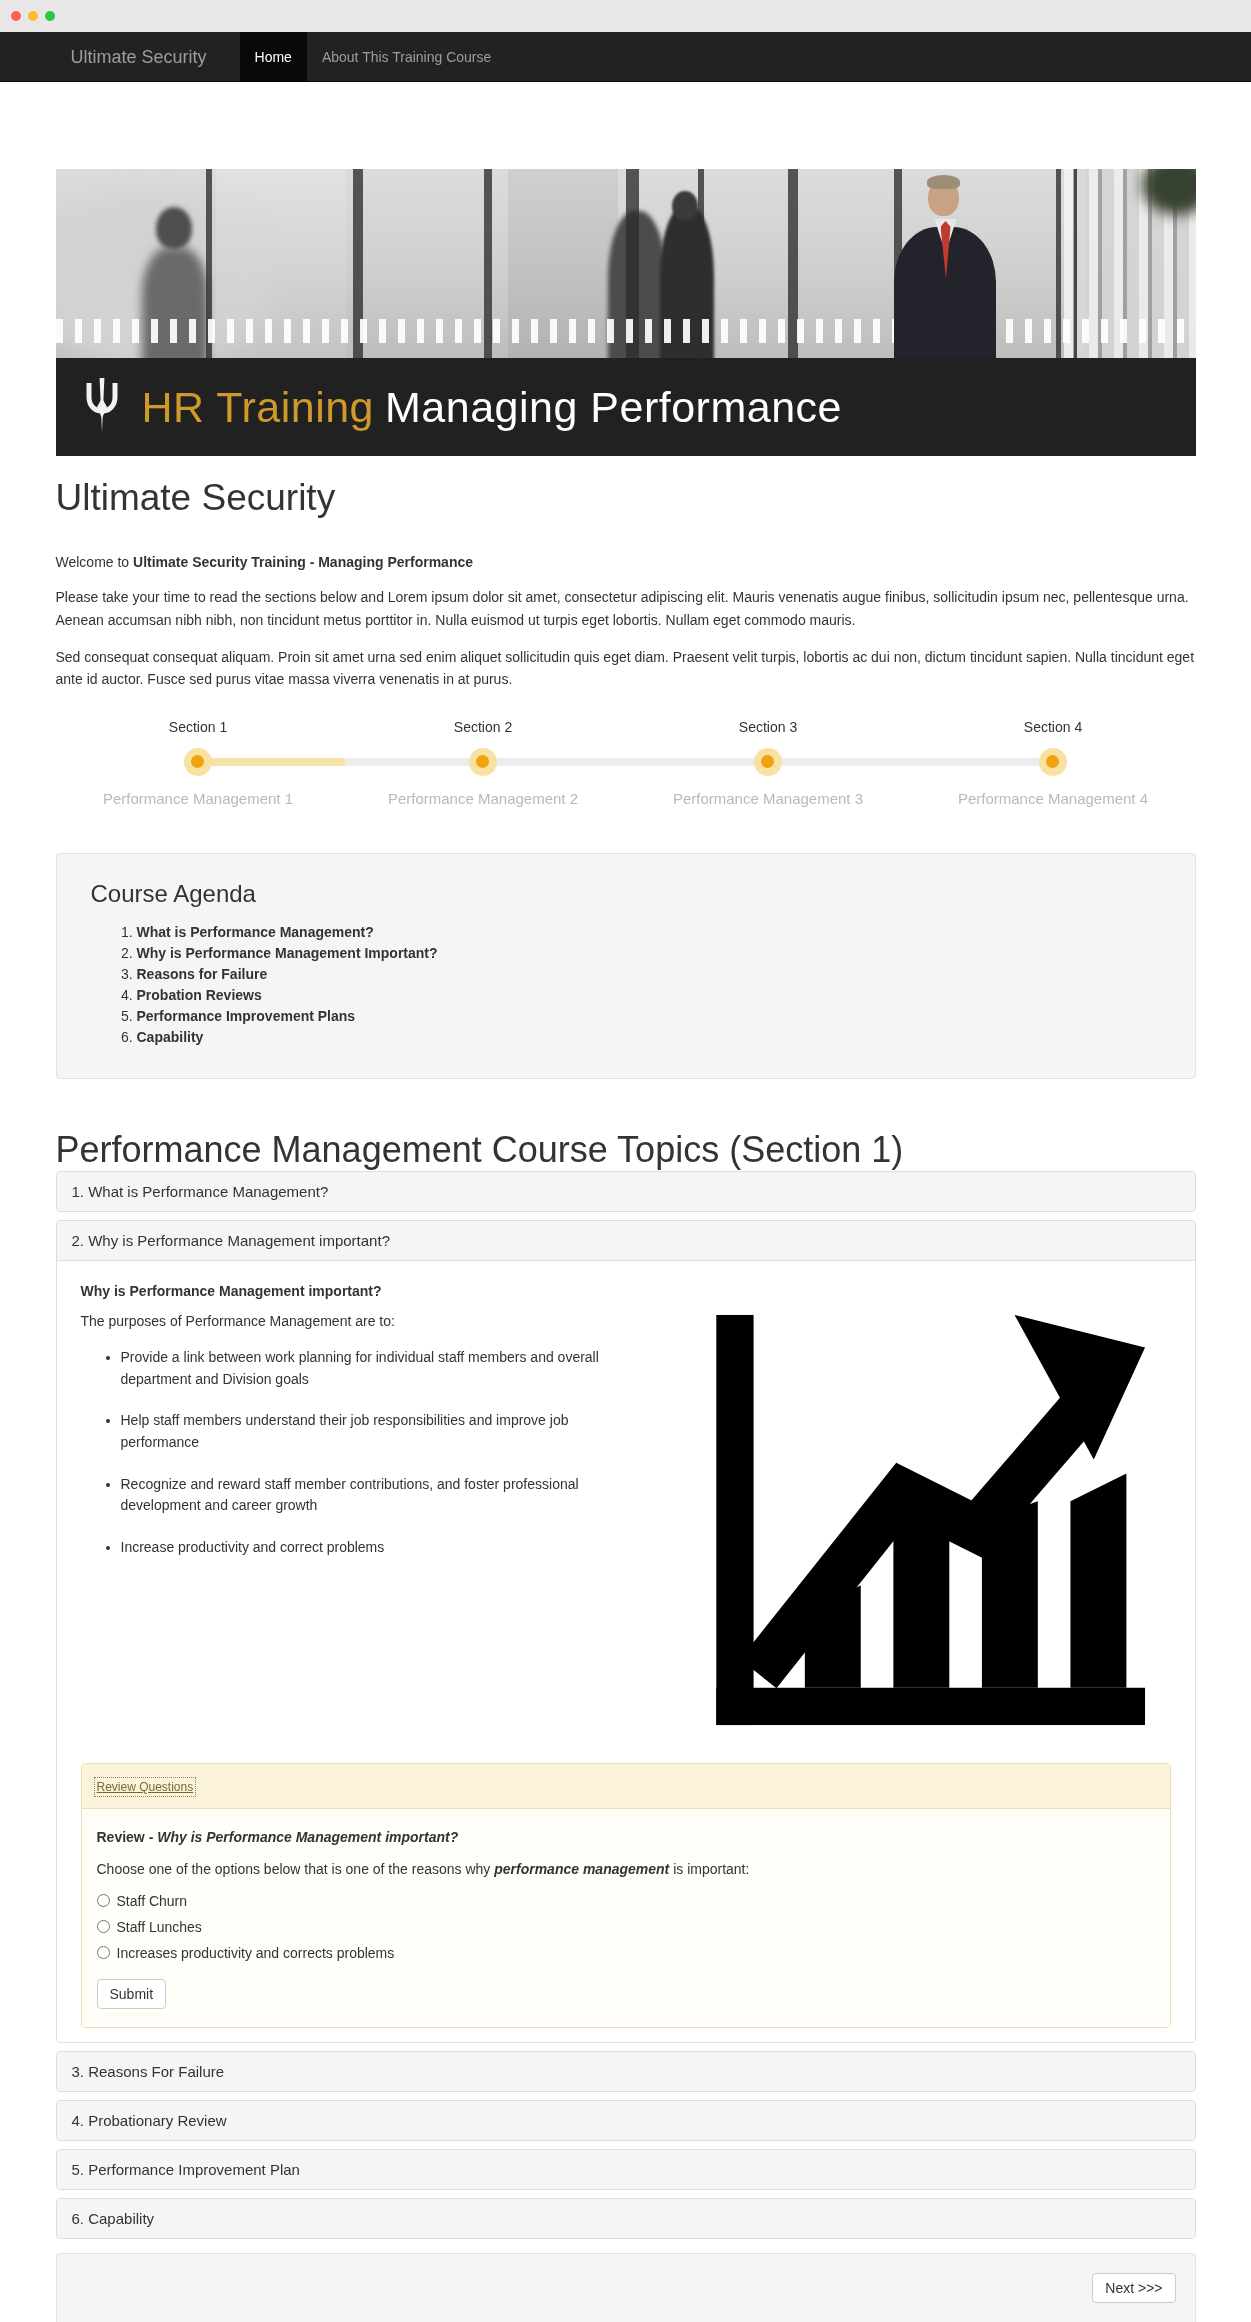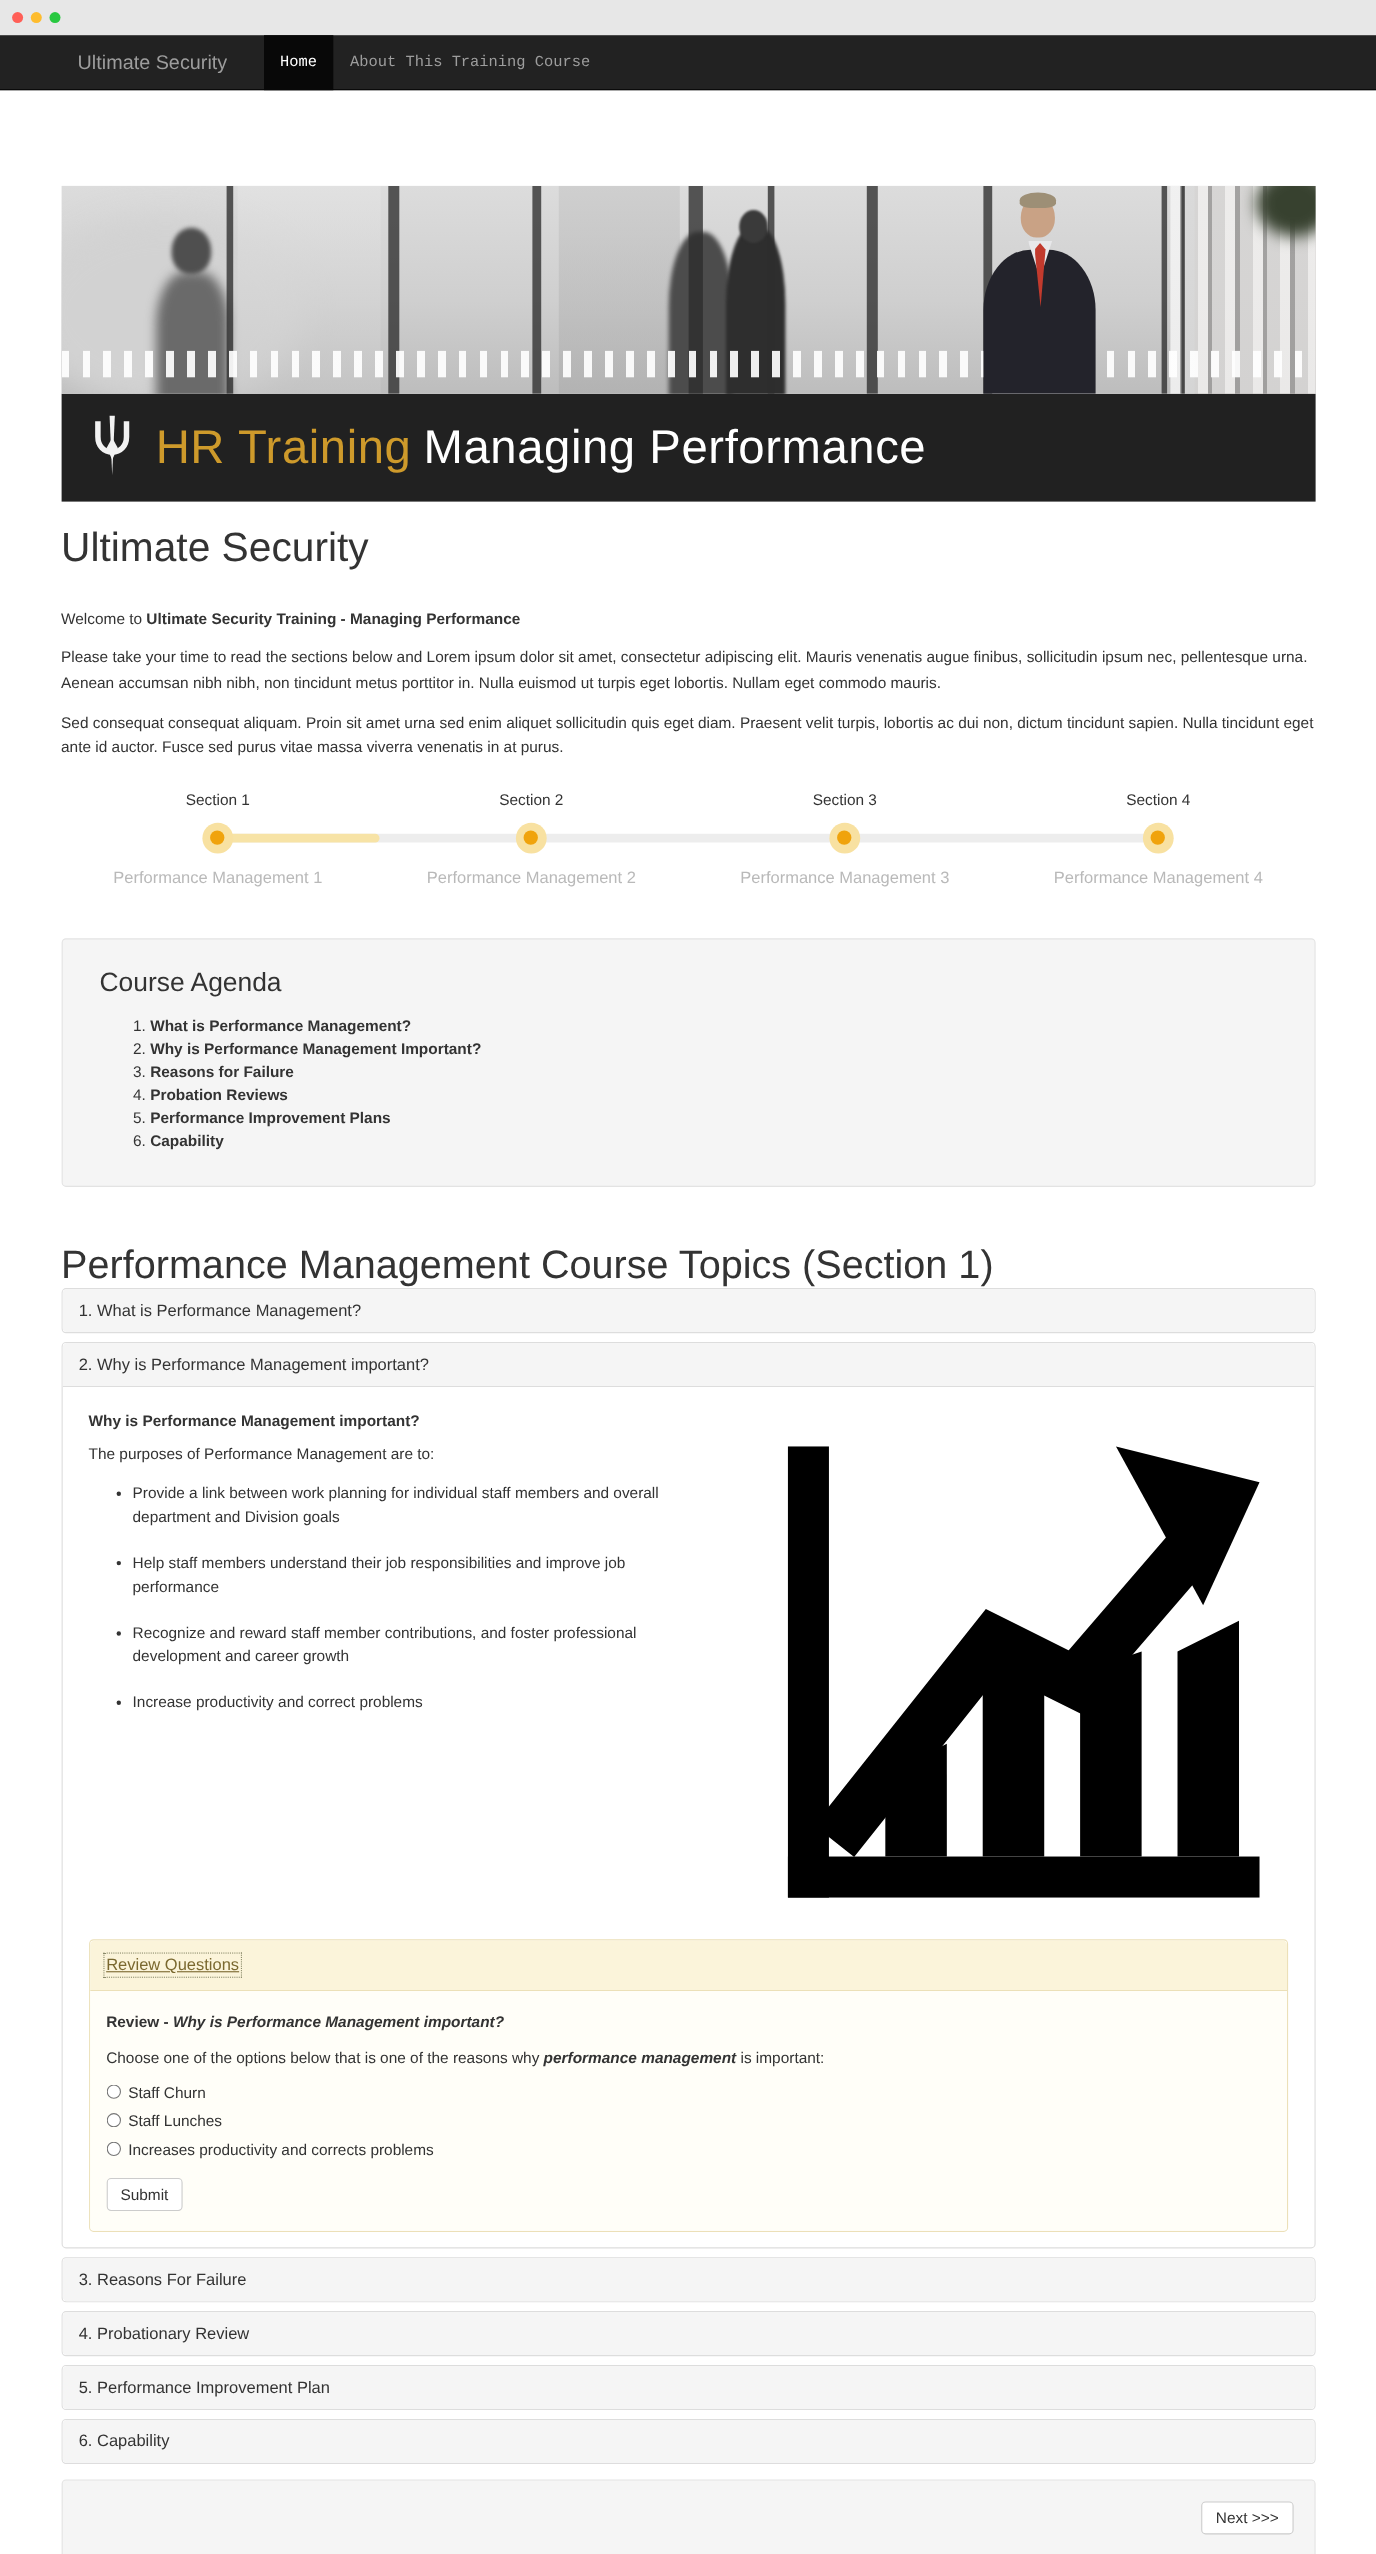--- a/index.html
+++ b/index.html
@@ -23,21 +23,21 @@
   
   .navbar { background:#222; border-bottom:1px solid #080808; height:50px; }
   .navbar .container { display:flex; align-items:stretch; }
   .brand {
     color:#9d9d9d; font-size:18px; line-height:20px; padding:15px 15px;
     text-decoration:none; display:block;
   }
   .nav-links { display:flex; margin-left:18px; }
   .nav-link {
     color:#9d9d9d; font-size:14px; line-height:20px; padding:15px 15px;
-    text-decoration:none; display:block;font-family:Liberation Mono, monospace;
+    text-decoration:none; display:block;
   }
   .nav-link.active { background:#080808; color:#fff; }
 
   .container { width:1170px; margin:0 auto; padding:0 15px; }
 
   
   .hero-wrap { margin-top:87px; }
   .hero {
     position:relative; width:1140px; height:189px; overflow:hidden;
     background:linear-gradient(180deg,#dcdcdc 0%, #cfcfcf 55%, #bdbdbd 100%);
@@ -114,21 +114,21 @@
   .lesson-text { width:600px; padding-top:4px; }
   .lesson-title { font-weight:bold; margin-bottom:14px; }
   .lesson-intro { margin-bottom:18px; }
   .lesson ul { margin-left:40px; }
   .lesson li { margin-bottom:20px; line-height:1.55; max-width:520px; }
   .lesson-icon { flex:1; display:flex; justify-content:center; padding-top:8px; }
 
   
   .review-panel { border:1px solid #ece0b8; border-radius:4px; margin-top:10px; }
   .review-heading { background:#fbf4da; padding:14px 15px; border-bottom:1px solid #ece0b8; border-radius:4px 4px 0 0; }
-  .review-link { color:#7a682f; font-size:15px; text-decoration:underline; outline:1px dotted #8a8a6a; outline-offset:2px; }
+  .review-link { color:#7a682f; font-size:12px; text-decoration:underline; outline:1px dotted #8a8a6a; outline-offset:2px; }
   .review-body { background:#fffef8; padding:20px 15px 18px 15px; border-radius:0 0 4px 4px; }
   .review-title { font-weight:bold; margin-bottom:16px; }
   .review-title .q { font-style:italic; }
   .review-choose { margin-bottom:16px; }
   .review-choose .em { font-weight:bold; font-style:italic; }
   .radio-row { display:flex; align-items:center; margin-bottom:10px; }
   .radio-row input { width:13px; height:13px; margin-right:7px; accent-color:#555; }
   .radio-row label { color:#333; }
   .btn {
     display:inline-block; background:#fff; border:1px solid #ccc; border-radius:4px;

